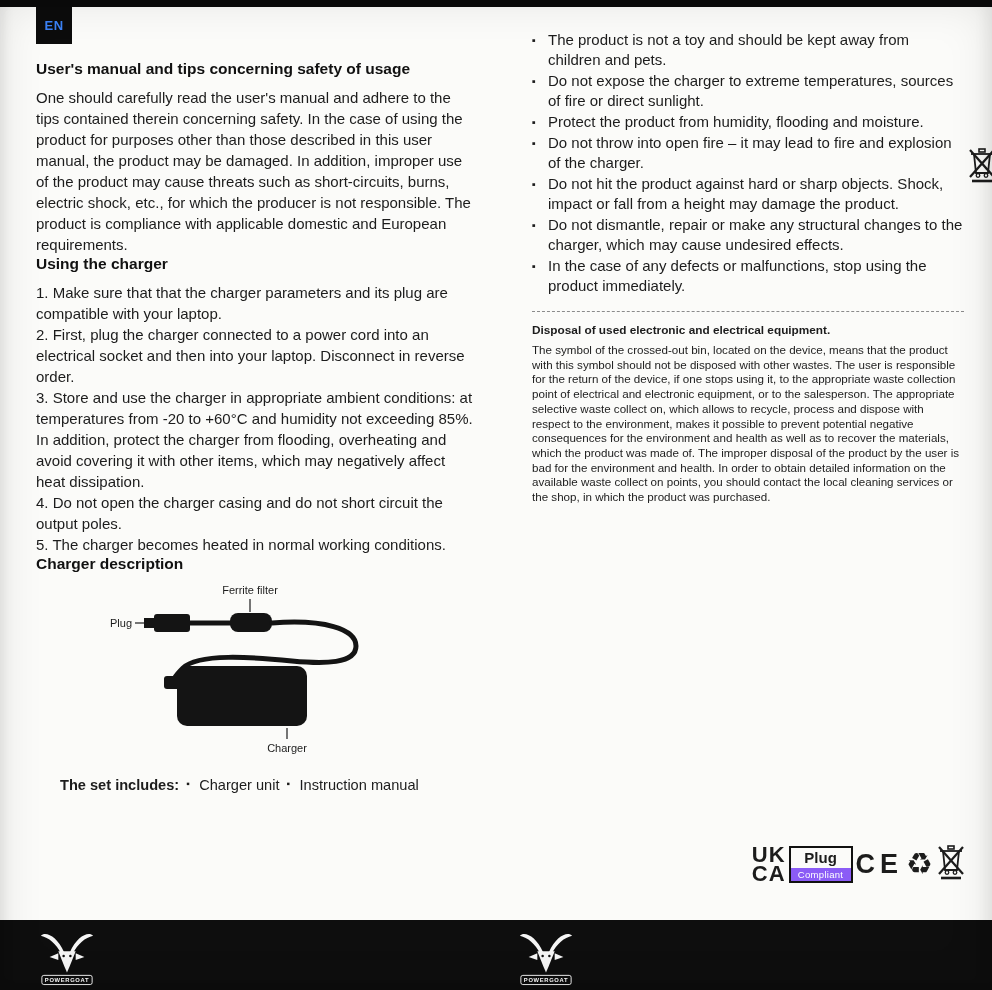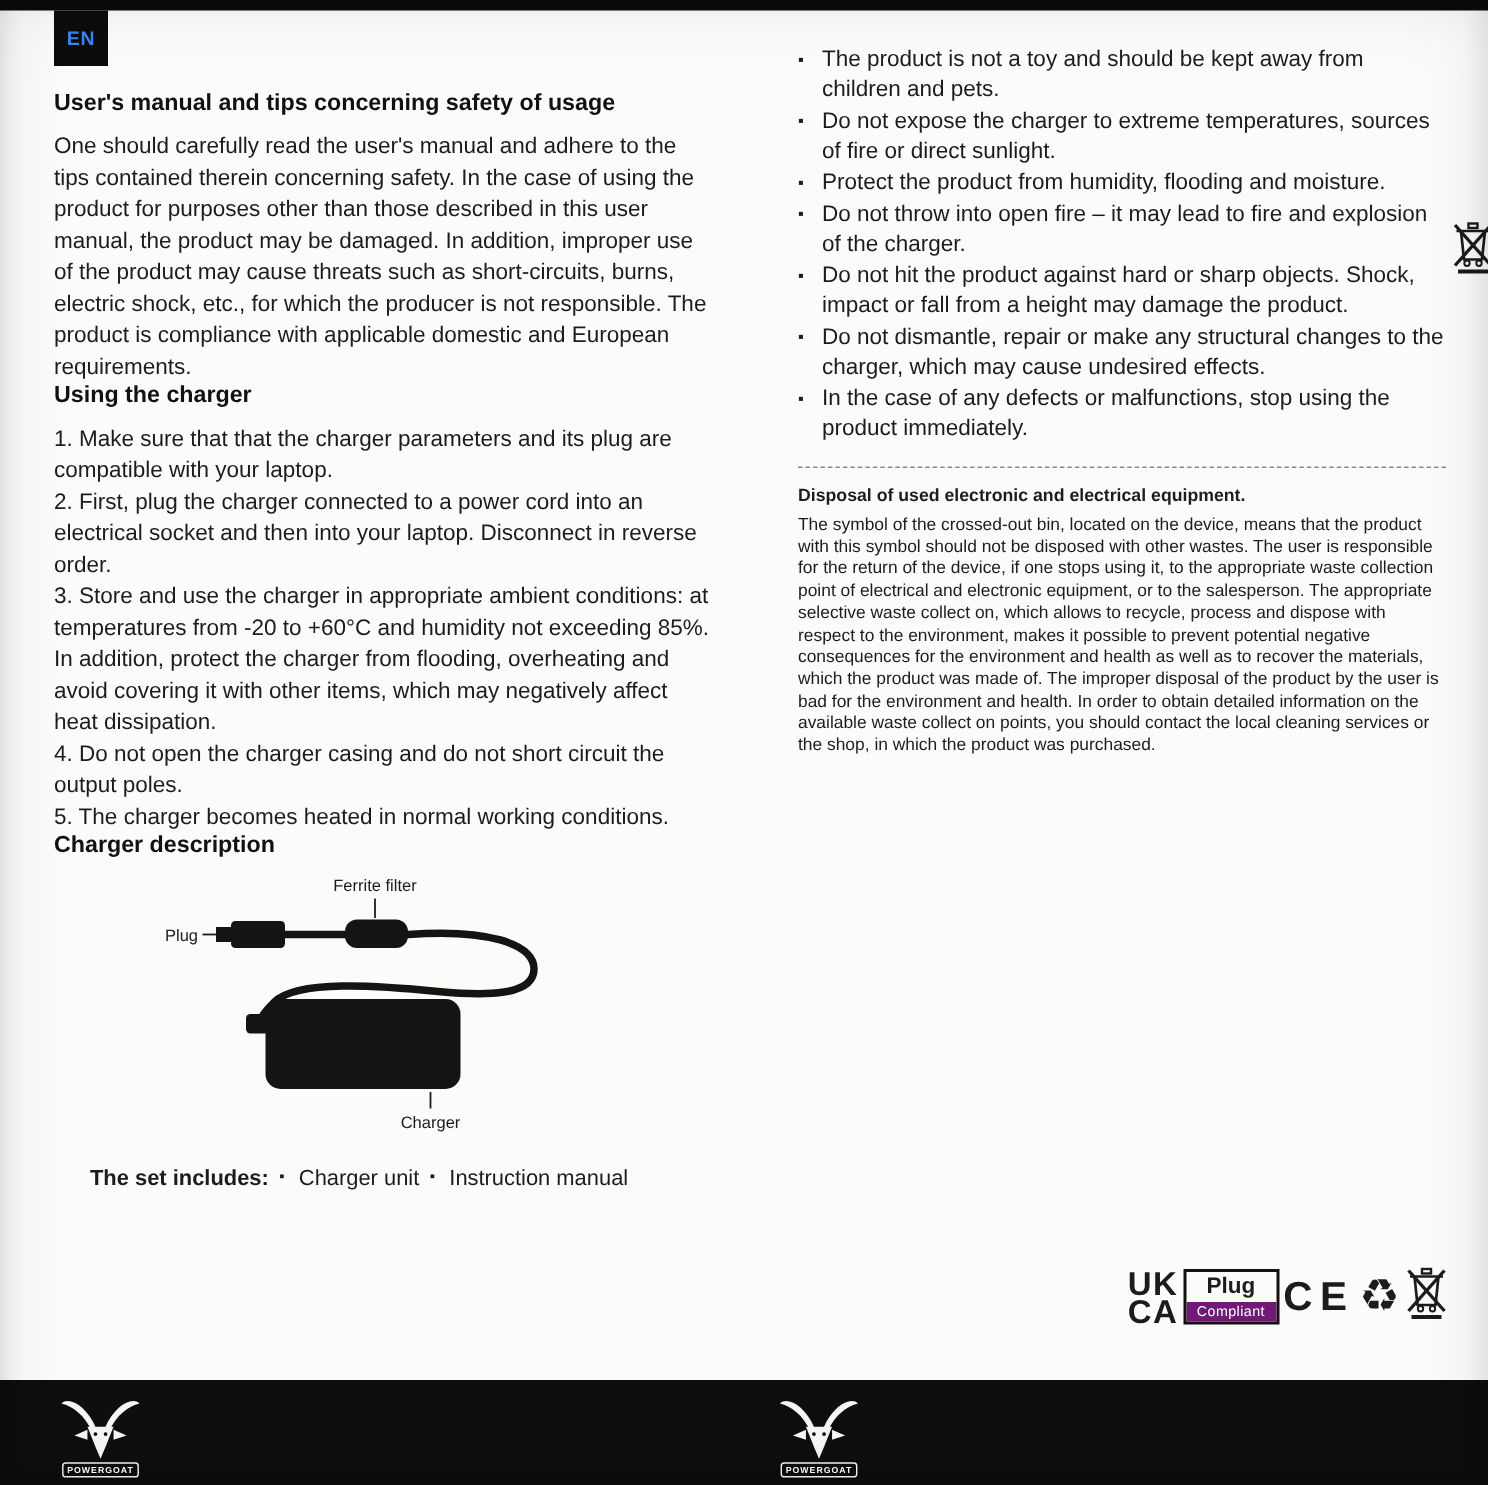--- a/index.html
+++ b/index.html
@@ -29,21 +29,21 @@
   .diagram{margin:4px 0 0 66px;}
   .set-line{margin-top:13px;font-size:14.6px;display:flex;align-items:center;gap:7px;margin-left:24px;}
   .set-label{font-weight:700;}
   .set-item{position:relative;padding-left:13px;}
   .set-item::before{content:"▪";position:absolute;left:0;top:1px;font-size:10px;}
   
   .certs{position:absolute;right:26px;top:843px;display:flex;align-items:center;gap:3px;z-index:5;}
   .ukca{font-weight:800;font-size:22px;line-height:19px;letter-spacing:1px;text-align:left;}
   .rohs{border:2.5px solid #111;width:60px;text-align:center;}
   .rohs-t{font-weight:800;font-size:15px;line-height:20px;}
-  .rohs-b{background:#701a75;color:#fff;font-size:9.5px;line-height:13px;letter-spacing:.3px;}
+  .rohs-b{background:#8b5cf6;color:#fff;font-size:9.5px;line-height:13px;letter-spacing:.3px;}
   .ce{font-size:27px;font-weight:600;letter-spacing:5px;font-family:Liberation Sans, sans-serif;}
   .recycle{font-size:30px;line-height:30px;font-family:"DejaVu Sans",sans-serif;}
   .edge-bin{position:absolute;right:-5px;top:146px;z-index:5;}
   
   .footer{position:absolute;left:0;right:0;bottom:0;height:70px;background:#0e0e0e;z-index:10;}
   .goat{position:absolute;top:926px;z-index:12;}
   .goat-1{left:38px;}
   .goat-2{left:517px;}
 </style>
 </head>

